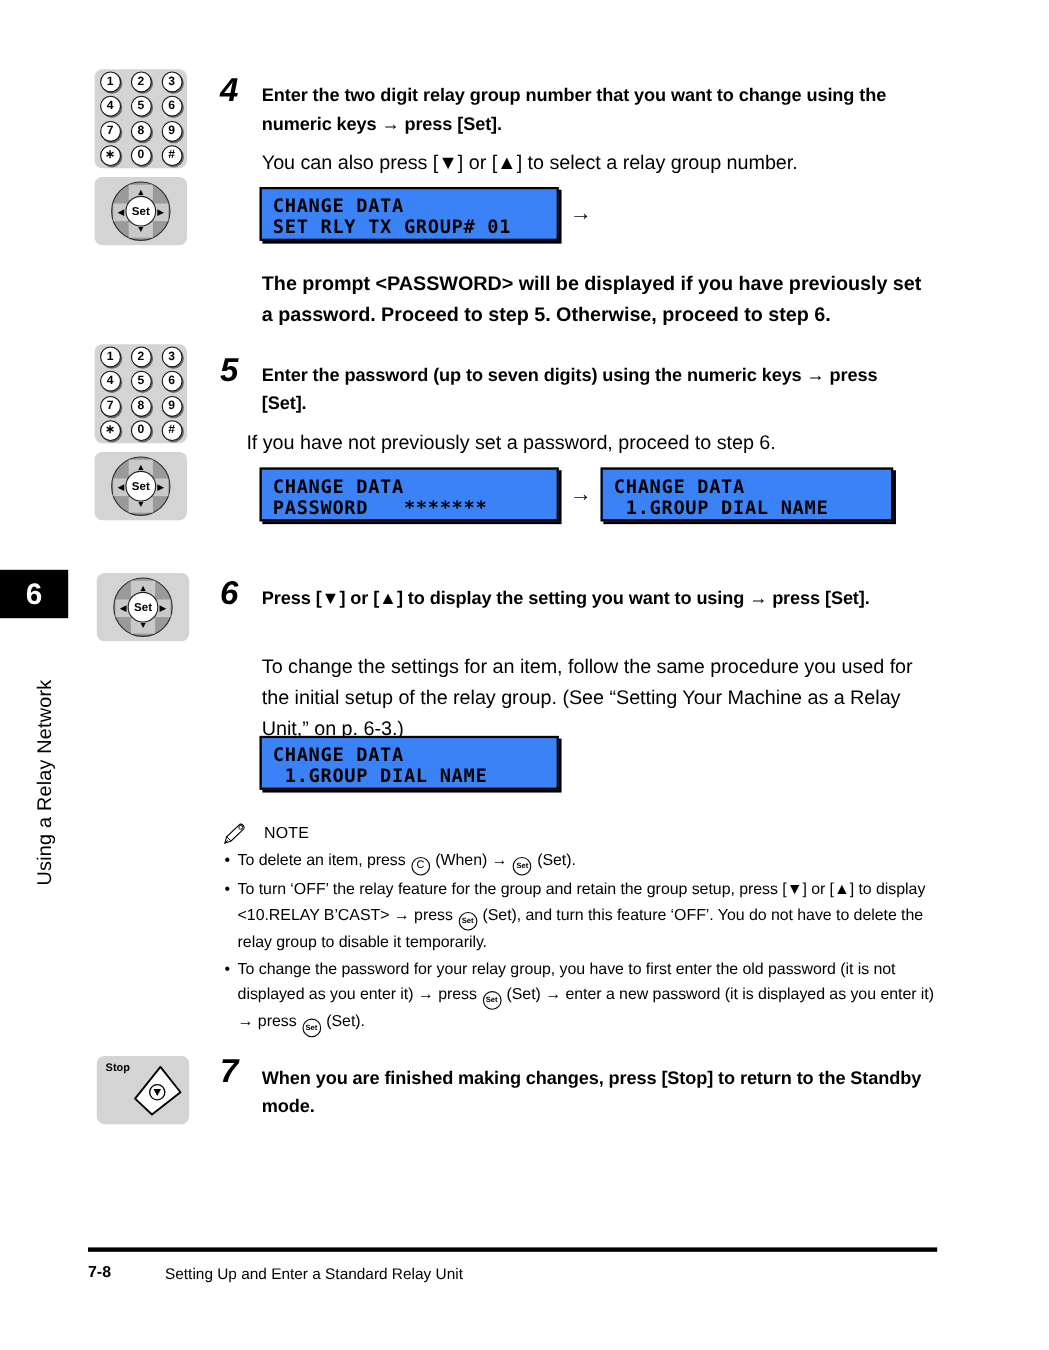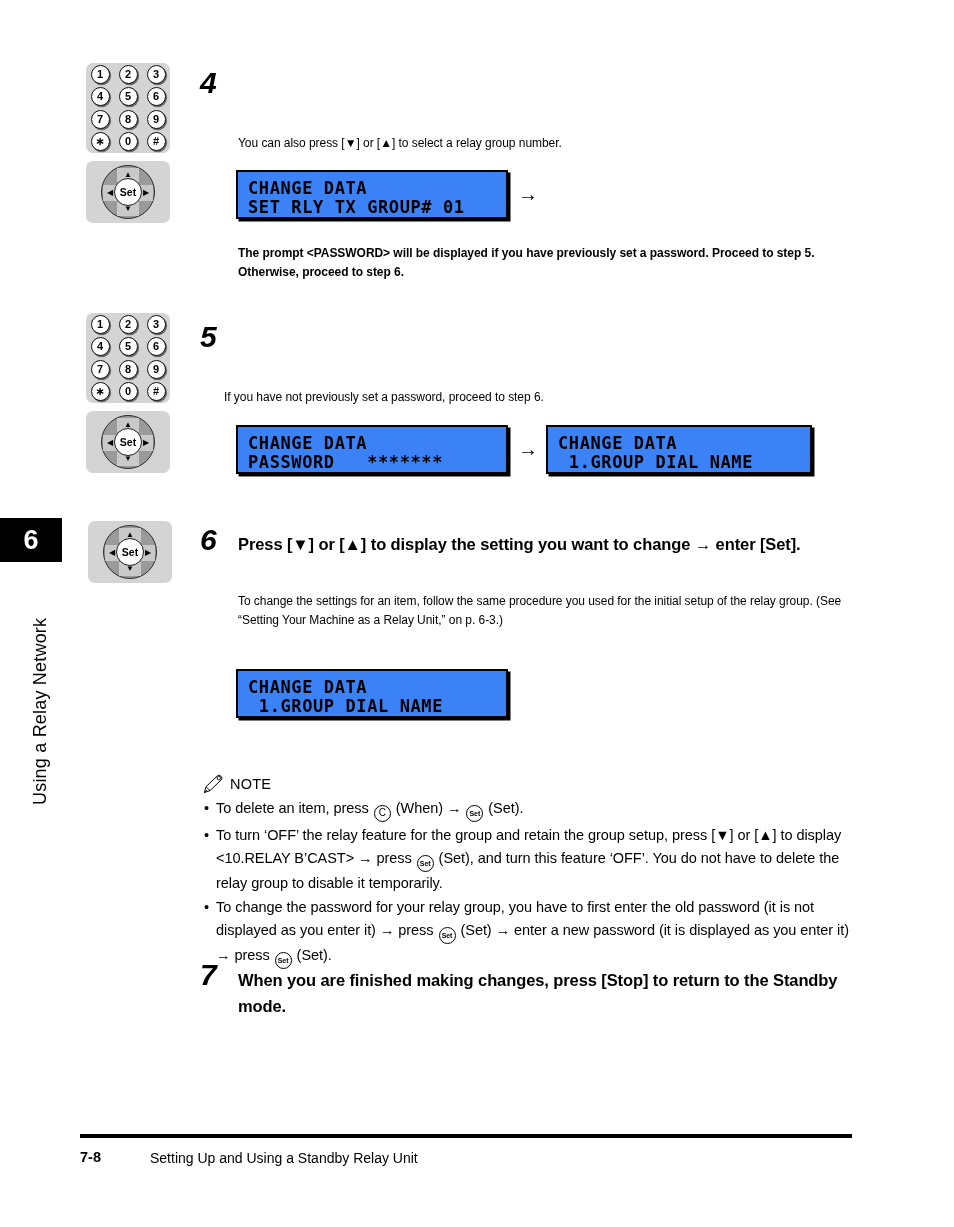--- a/index.html
+++ b/index.html
@@ -59,21 +59,21 @@
   }
   .step-head {
     position: absolute;
     font-weight: bold;
     font-size: 16.5px;
     line-height: 1.58;
     letter-spacing: -0.1px;
   }
   .step-body {
     position: absolute;
-    font-size: 12px;
+    font-size: 18px;
     line-height: 1.56;
     letter-spacing: -0.05px;
   }
 
   
   .key-panel {
     position: absolute;
     background: #d4d4d4;
     border-radius: 7px;
   }
@@ -285,20 +285,21 @@
     <div class="setpad-disc">
       <span class="wedge up">▲</span>
       <span class="wedge down">▼</span>
       <span class="wedge left">◀</span>
       <span class="wedge right">▶</span>
       <span class="setpad-center">Set</span>
     </div>
   </div>
 
   <div class="step-num" style="left:200px; top:68px;">4</div>
+  <div class="step-head" style="left:238px; top:74px; width:588px;">Enter the two digit relay group number that you want to change using the numeric keys → press [Set].</div>
   <div class="step-body" style="left:238px; top:134px; width:600px;">You can also press [▼] or [▲] to select a relay group number.</div>
 
   <div class="lcd" style="left:236px; top:170px; width:272px; height:49px;"><span>CHANGE DATA</span>
 <span>SET RLY TX GROUP# 01</span></div>
 
   <div class="arrow-between" style="left:518px; top:184px;">→</div>
 
 
   <div class="step-body" style="left:238px; top:244px; width:612px;font-weight:bold;">The prompt &lt;PASSWORD&gt; will be displayed if you have previously set a password. Proceed to step 5. Otherwise, proceed to step 6.</div>
 
@@ -321,20 +322,21 @@
     <div class="setpad-disc">
       <span class="wedge up">▲</span>
       <span class="wedge down">▼</span>
       <span class="wedge left">◀</span>
       <span class="wedge right">▶</span>
       <span class="setpad-center">Set</span>
     </div>
   </div>
 
   <div class="step-num" style="left:200px; top:322px;">5</div>
+  <div class="step-head" style="left:238px; top:328px; width:590px;">Enter the password (up to seven digits) using the numeric keys → press [Set].</div>
   <div class="step-body" style="left:224px; top:388px; width:600px;">If you have not previously set a password, proceed to step 6.</div>
 
   <div class="lcd" style="left:236px; top:425px; width:272px; height:49px;"><span>CHANGE DATA</span>
 <span>PASSWORD   *******</span></div>
 
   <div class="arrow-between" style="left:518px; top:439px;">→</div>
 
   <div class="lcd" style="left:546px; top:425px; width:266px; height:49px;"><span>CHANGE DATA</span>
 <span> 1.GROUP DIAL NAME</span></div>
 
@@ -342,28 +344,28 @@
     <div class="setpad-disc">
       <span class="wedge up">▲</span>
       <span class="wedge down">▼</span>
       <span class="wedge left">◀</span>
       <span class="wedge right">▶</span>
       <span class="setpad-center">Set</span>
     </div>
   </div>
 
   <div class="step-num" style="left:200px; top:525px;">6</div>
-  <div class="step-head" style="left:238px; top:531px; width:608px;">Press [▼] or [▲] to display the setting you want to change → enter [Set].</div>
+  <div class="step-head" style="left:238px; top:531px; width:608px;">Press [▼] or [▲] to display the setting you want to using → press [Set].</div>
   <div class="step-body" style="left:238px; top:592px; width:612px;">To change the settings for an item, follow the same procedure you used for the initial setup of the relay group. (See “Setting Your Machine as a Relay Unit,” on p. 6-3.)</div>
 
   <div class="lcd" style="left:236px; top:669px; width:272px; height:49px;"><span>CHANGE DATA</span>
 <span> 1.GROUP DIAL NAME</span></div>
 
   <div class="note-wrap" style="left:202px; top:748px; width:650px;">
-    <div style="display:flex; align-items:center; gap:6px;margin-top:26px;">
+    <div style="display:flex; align-items:center; gap:16px;">
       <span style="display:inline-block; width:22px; height:20px;">
         <svg viewBox="0 0 24 22" width="22" height="20" aria-hidden="true">
           <path d="M20.5 2.2 C22 3.4 22.3 5.3 21 6.5 L8.8 18.2 L2.6 20.4 L4.3 14 L16.6 2.3 C17.8 1.1 19.3 1.2 20.5 2.2 Z" fill="#ffffff" stroke="#000000" stroke-width="1.1"></path>
           <circle cx="18.4" cy="4.6" r="1.9" fill="#ffffff" stroke="#000000" stroke-width="1"></circle>
           <path d="M4.3 14 L8.8 18.2" fill="none" stroke="#000000" stroke-width="1"></path>
           <path d="M2.6 20.4 L5.4 17.4" fill="none" stroke="#000000" stroke-width="1"></path>
         </svg>
       </span>
       <span class="note-title">NOTE</span>
     </div>
@@ -373,21 +375,31 @@
       </li>
       <li>
         <span>To turn ‘OFF’ the relay feature for the group and retain the group setup, press [▼] or [▲] to display &lt;10.RELAY B’CAST&gt; → press </span><span class="inline-key set-key">Set</span><span> (Set), and turn this feature ‘OFF’. You do not have to delete the relay group to disable it temporarily.</span>
       </li>
       <li>
         <span>To change the password for your relay group, you have to first enter the old password (it is not displayed as you enter it) → press </span><span class="inline-key set-key">Set</span><span> (Set) → enter a new password (it is displayed as you enter it) → press </span><span class="inline-key set-key">Set</span><span> (Set).</span>
       </li>
     </ul>
   </div>
 
+  <div class="key-panel stoppad" style="left:88px; top:960px; position:absolute;">
+    <span class="stop-label">Stop</span>
+    <span style="position:absolute; left:28px; top:8px;">
+      <svg viewBox="0 0 52 50" width="52" height="48" aria-hidden="true">
+        <path d="M30 2 L49 26 L22 47 L6 32 Z" fill="#ffffff" stroke="#000000" stroke-width="1.8" stroke-linejoin="round"></path>
+        <circle cx="27" cy="26" r="7.2" fill="#ffffff" stroke="#000000" stroke-width="1.3"></circle>
+        <path d="M23.4 23 L30.6 23 L27 29.6 Z" fill="#000000"></path>
+      </svg>
+    </span>
+  </div>
 
   <div class="step-num" style="left:200px; top:960px;">7</div>
   <div class="step-head" style="left:238px; top:967px; width:612px;">When you are finished making changes, press [Stop] to return to the Standby mode.</div>
 
   <div class="footer-rule"></div>
   <div class="footer-page">7-8</div>
-  <div class="footer-title">Setting Up and Using a Standby Relay Unit</div>
+  <div class="footer-title">Setting Up and Enter a Standard Relay Unit</div>
 
 </div>
 
 </body></html>

